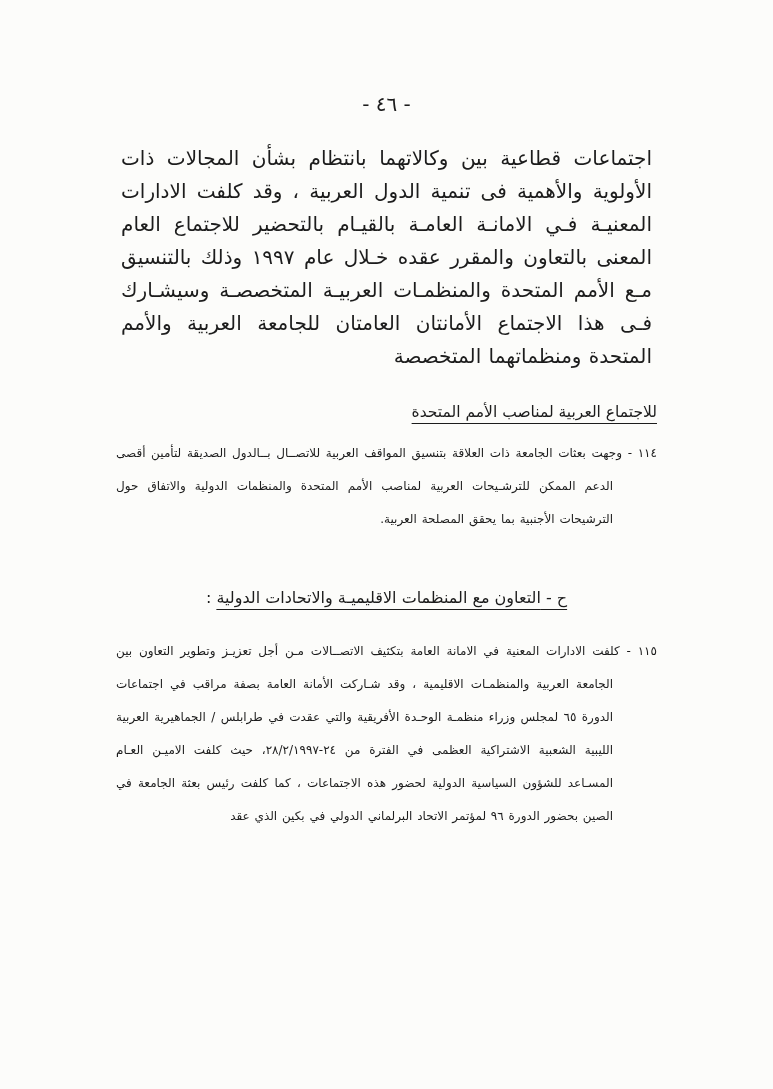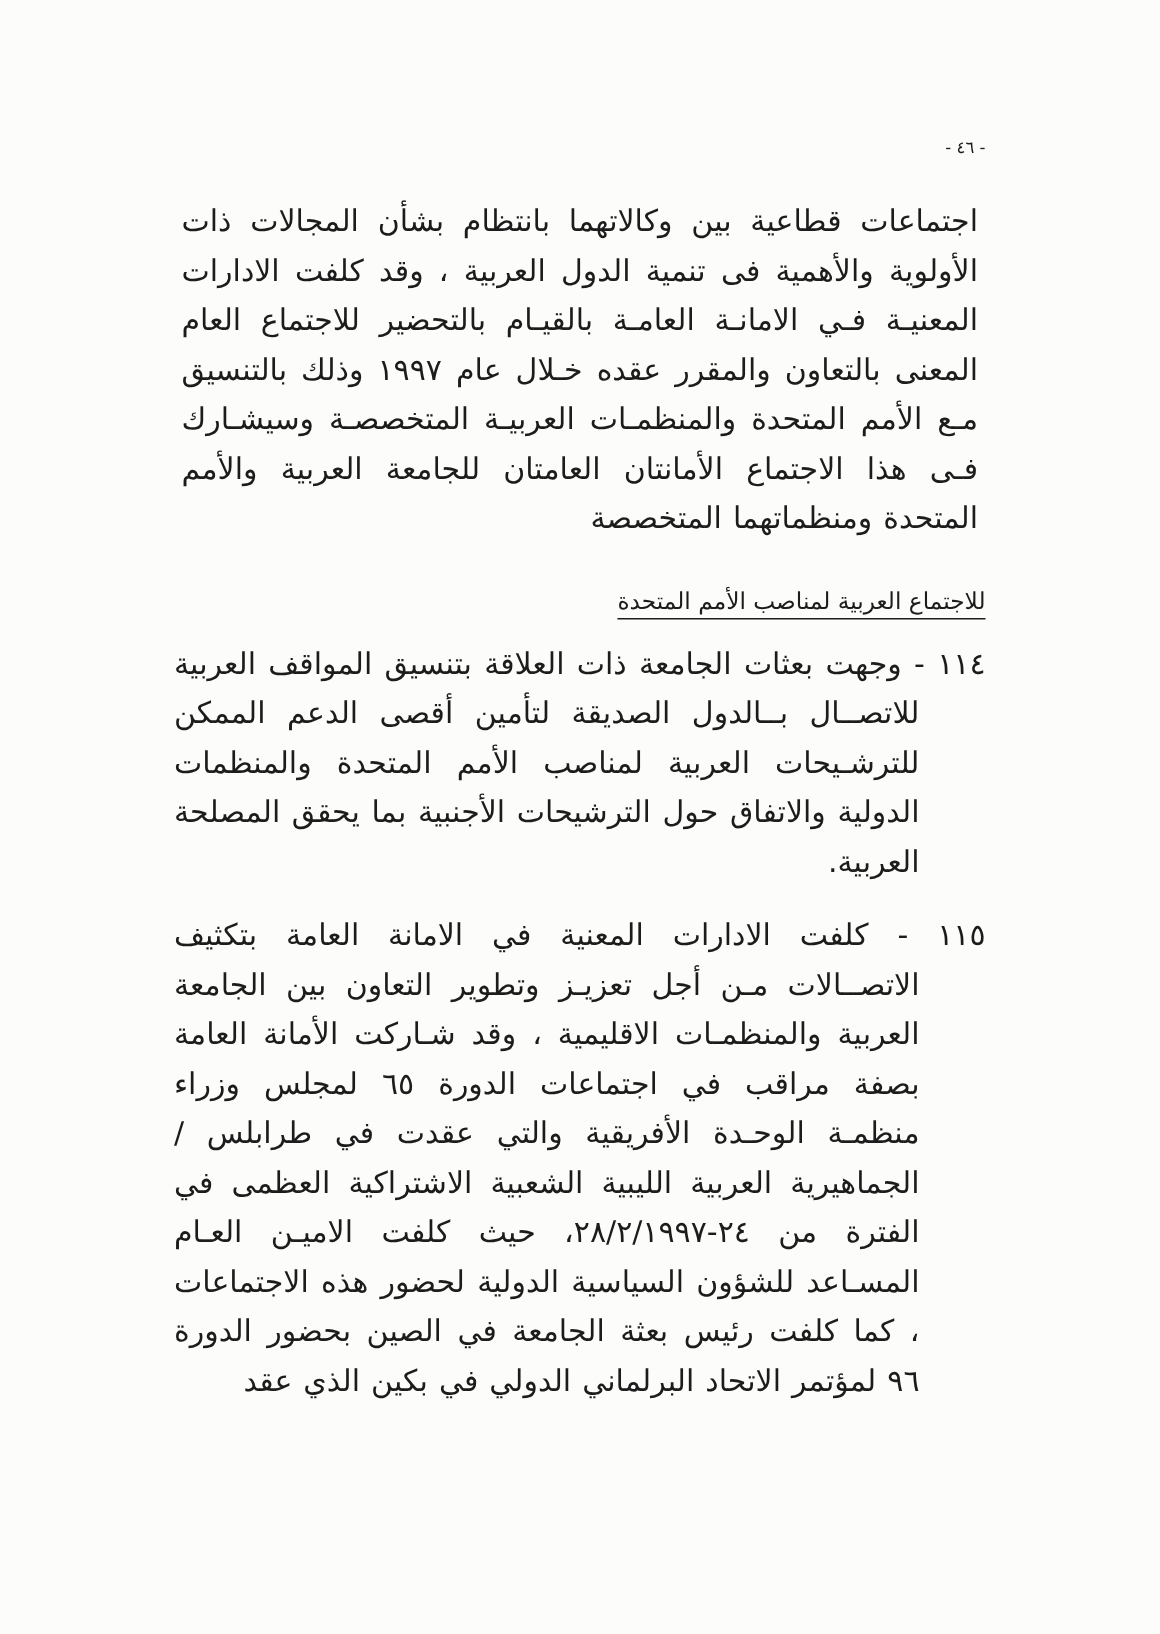--- a/index.html
+++ b/index.html
@@ -19,22 +19,22 @@
     overflow: hidden;
     box-sizing: border-box;
   }
   .content {
     position: absolute;
     top: 92px;
     right: 116px;
     width: 541px;
   }
   .page-number {
-    text-align: right;
-    font-size: 11px;
+    text-align: center;
+    font-size: 20px;
     letter-spacing: 2px;
     margin: 0 0 26px 0;
   }
   p.body-par {
     font-size: 20px;
     line-height: 33px;
     text-align: justify;
     margin: 5px;
     word-spacing: 1px;
   }
@@ -49,21 +49,21 @@
     font-size: 16px;
     text-align: center;
     margin: 52px 0 28px 0;
   }
   .heading-center .underlined {
     text-decoration: underline;
     text-underline-offset: 6px;
     text-decoration-thickness: 1px;
   }
   p.numbered {
-    font-size: 20px;
+    font-size: 12px;
     line-height: 33px;
     text-align: justify;
     margin: 16px 0 0 0;
     padding-right: 44px;
     text-indent: -44px;
     word-spacing: 1px;
   }
   .item-number {
     display: inline;
   }
@@ -75,17 +75,18 @@
   <div class="content">
 
     <div class="page-number">- ٤٦ -</div>
 
     <p class="body-par">اجتماعات قطاعية بين وكالاتهما بانتظام بشأن المجالات ذات الأولوية والأهمية فى تنمية الدول العربية ، وقد كلفت الادارات المعنيـة فـي الامانـة العامـة بالقيـام بالتحضير للاجتماع العام المعنى بالتعاون والمقرر عقده خـلال عام ١٩٩٧ وذلك بالتنسيق مـع الأمم المتحدة والمنظمـات العربيـة المتخصصـة وسيشـارك فـى هذا الاجتماع الأمانتان العامتان للجامعة العربية والأمم المتحدة ومنظماتهما المتخصصة</p>
 
     <div class="heading-right">للاجتماع العربية لمناصب الأمم المتحدة</div>
 
     <p class="numbered"><span class="item-number">١١٤</span> <span>- وجهت بعثات الجامعة ذات العلاقة بتنسيق المواقف العربية للاتصــال بــالدول الصديقة لتأمين أقصى الدعم الممكن للترشـيحات العربية لمناصب الأمم المتحدة والمنظمات الدولية والاتفاق حول الترشيحات الأجنبية بما يحقق المصلحة العربية.</span></p>
 
+    <div class="heading-center"><span class="underlined">ح - </span><span class="underlined">التعاون مع المنظمات الاقليميـة والاتحادات الدولية</span><span> :</span></div>
 
     <p class="numbered"><span class="item-number">١١٥</span> <span>- كلفت الادارات المعنية في الامانة العامة بتكثيف الاتصــالات مـن أجل تعزيـز وتطوير التعاون بين الجامعة العربية والمنظمـات الاقليمية ، وقد شـاركت الأمانة العامة بصفة مراقب في اجتماعات الدورة ٦٥ لمجلس وزراء منظمـة الوحـدة الأفريقية والتي عقدت في طرابلس / الجماهيرية العربية الليبية الشعبية الاشتراكية العظمى في الفترة من ٢٤-٢٨/٢/١٩٩٧، حيث كلفت الاميـن العـام المسـاعد للشؤون السياسية الدولية لحضور هذه الاجتماعات ، كما كلفت رئيس بعثة الجامعة في الصين بحضور الدورة ٩٦ لمؤتمر الاتحاد البرلماني الدولي في بكين الذي عقد</span></p>
 
   </div>
 </div>
 
 </body></html>

